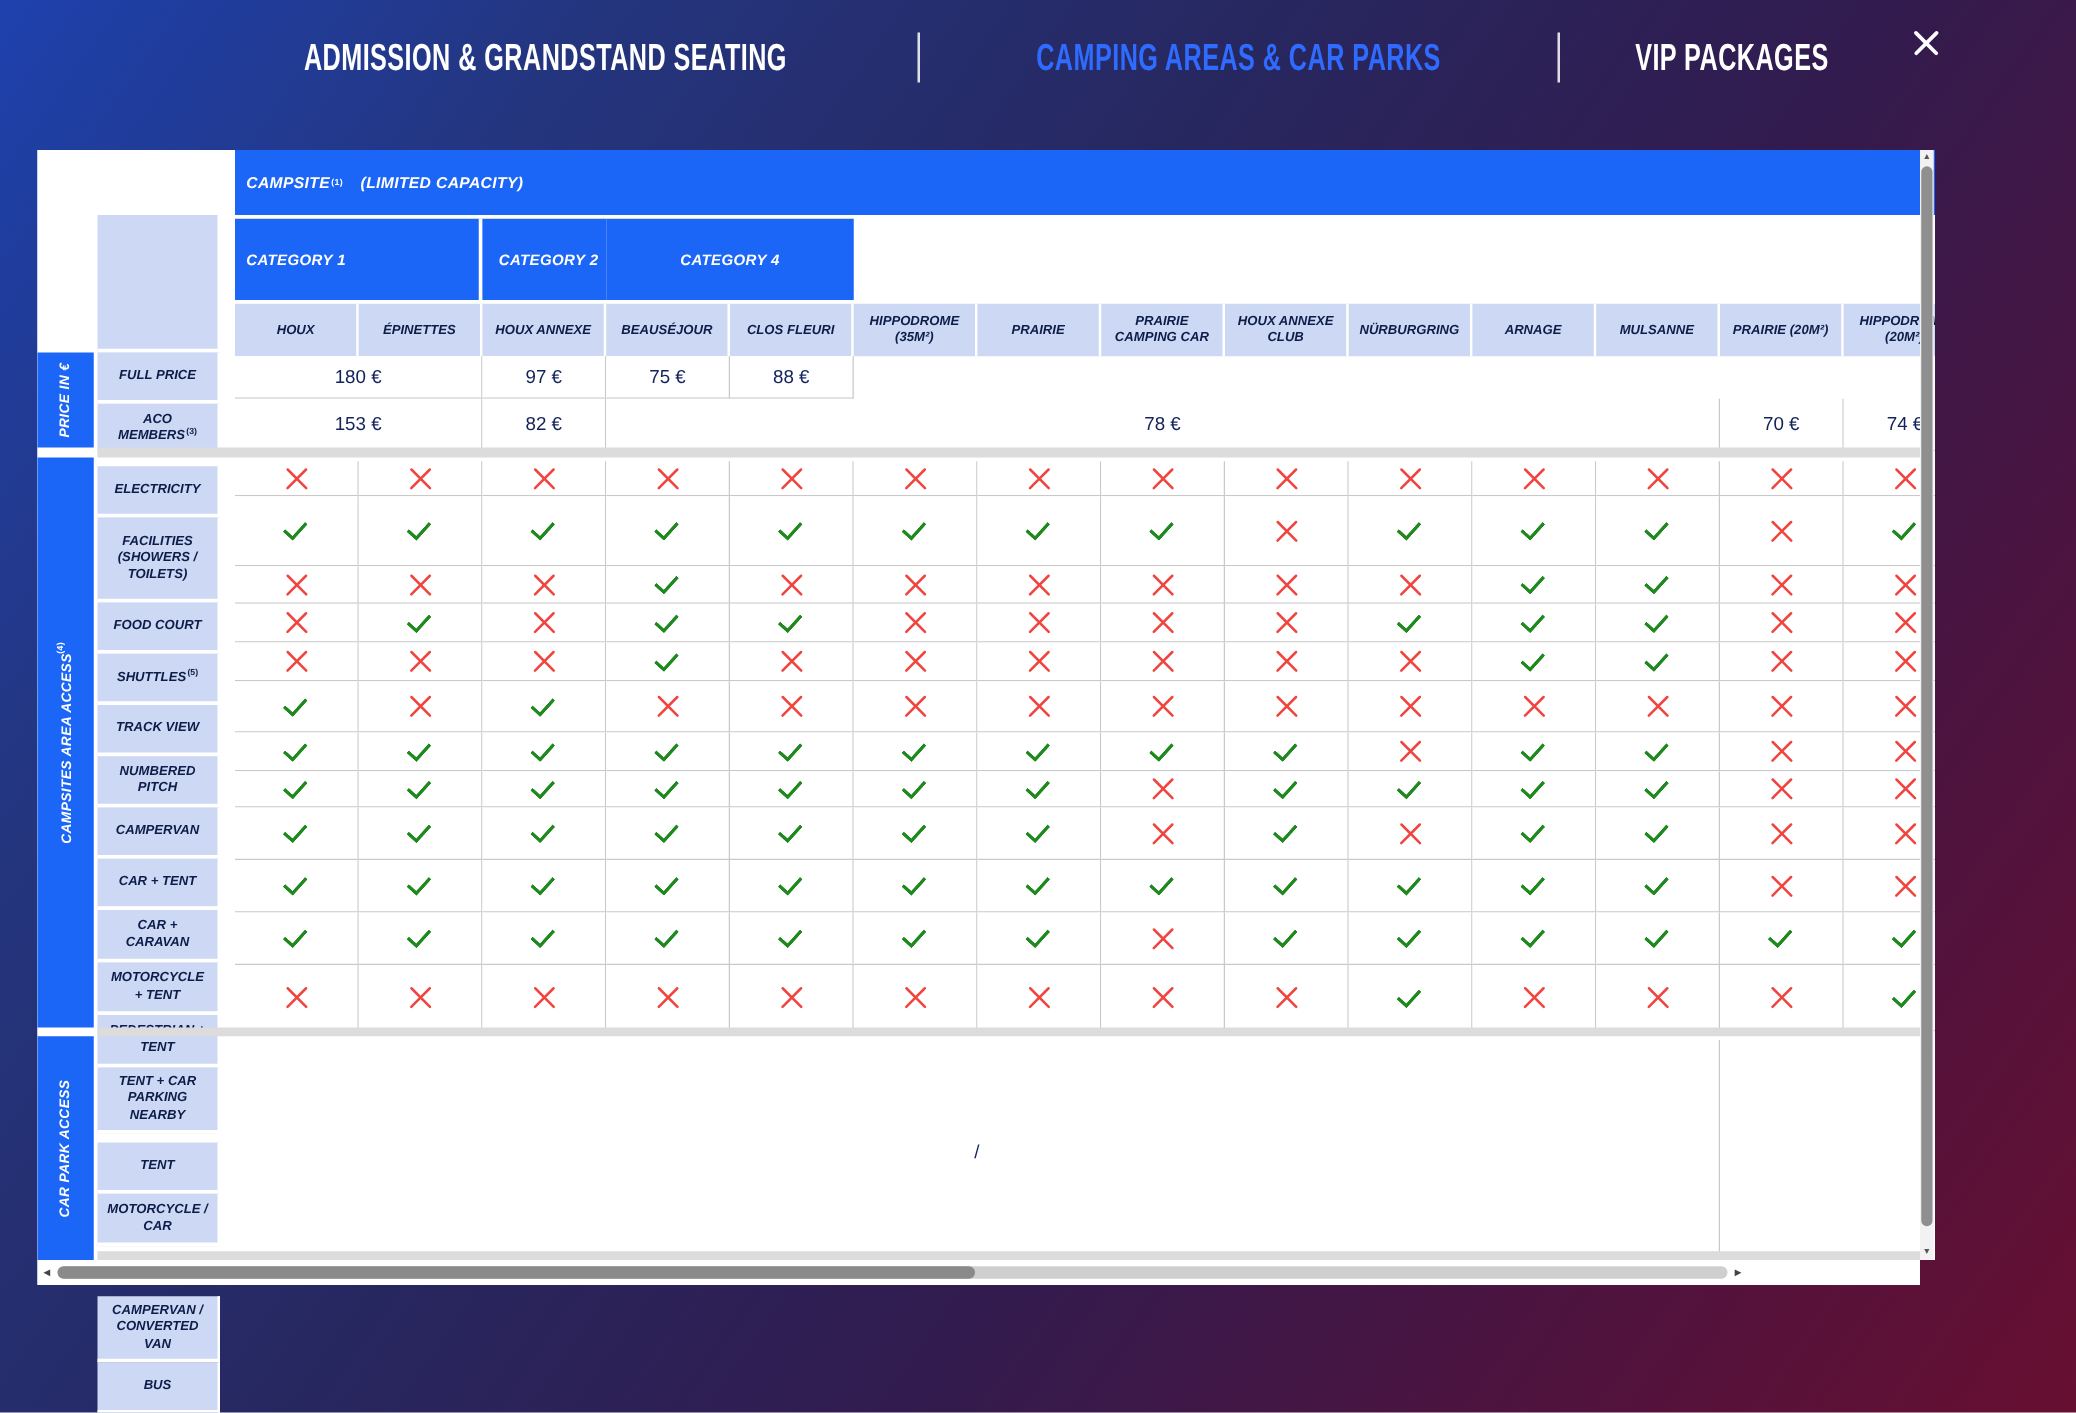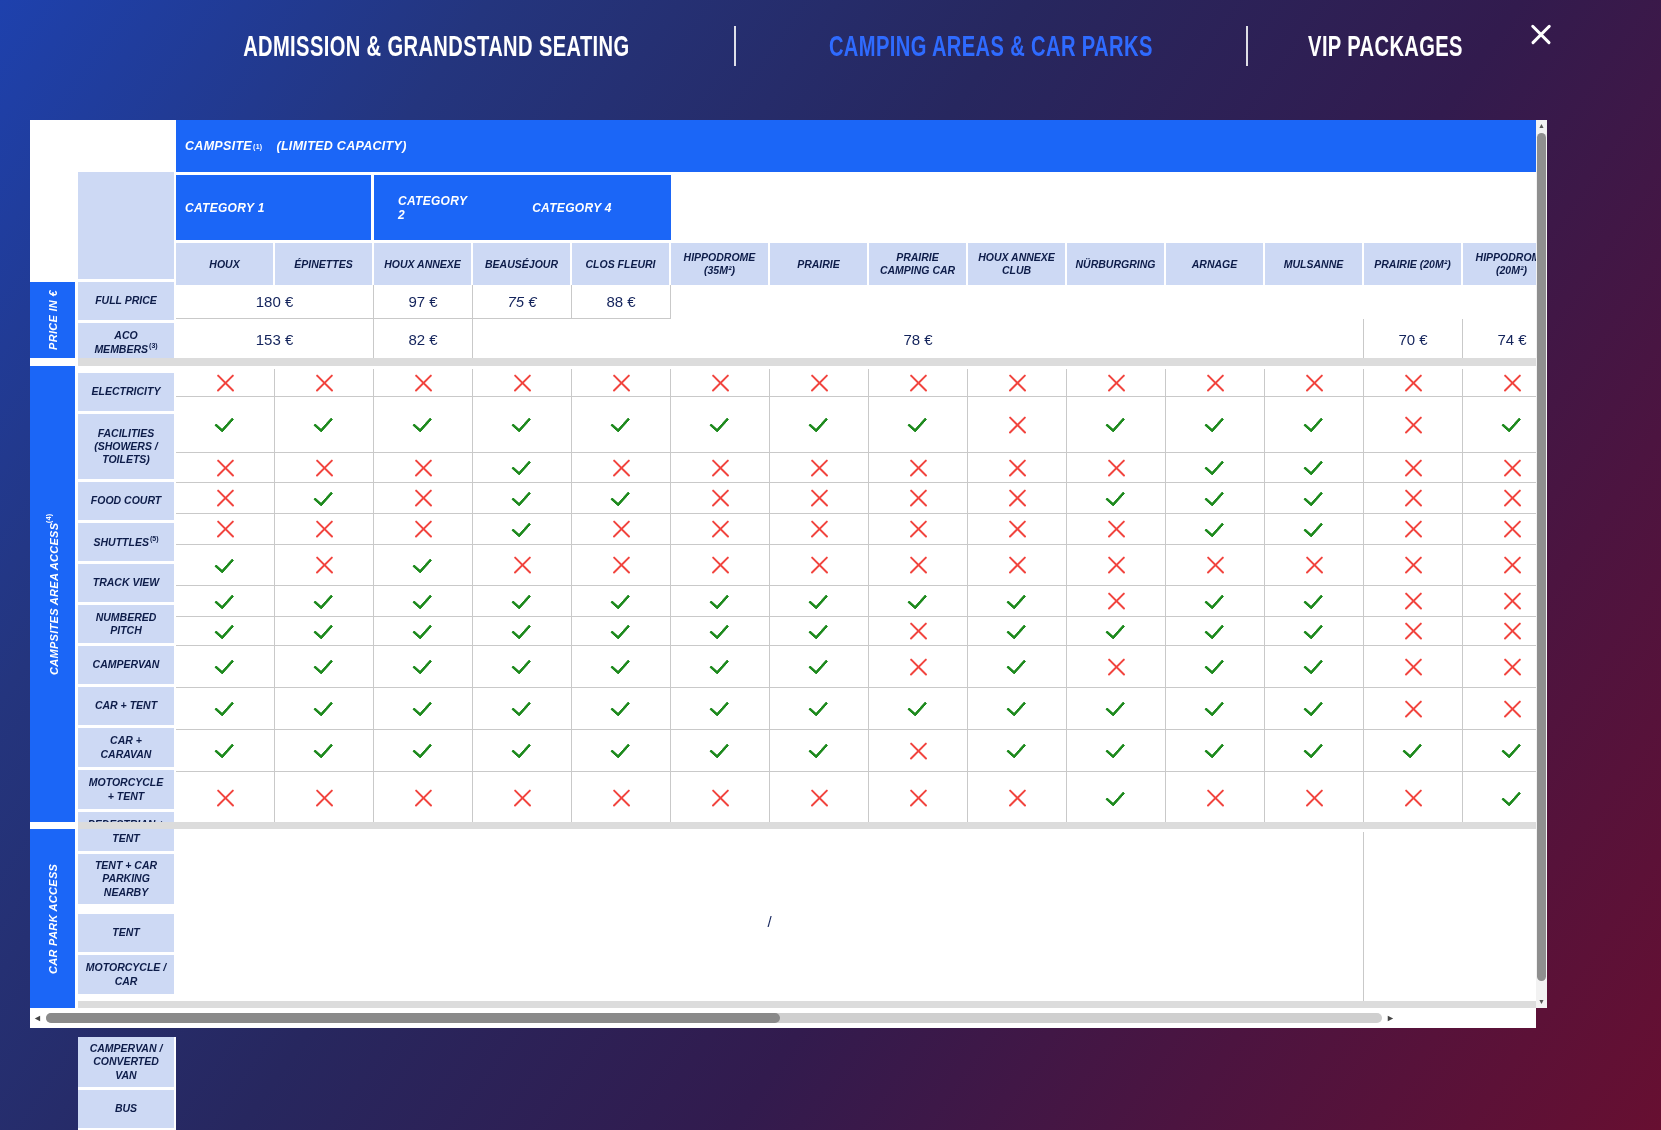--- a/index.html
+++ b/index.html
@@ -23,32 +23,32 @@
       writing-mode:vertical-rl;transform:rotate(180deg);
       font-size:11px;font-weight:bold;font-style:italic;letter-spacing:.3px;text-align:center;}
   .labelcol{position:absolute;left:48px;top:52px;width:98px;}
   .lspacer{box-sizing:border-box;height:110px;background:#cdd9f4;border-bottom:3px solid #fff;border-right:2px solid #fff;}
   .lcell{box-sizing:border-box;background:#cdd9f4;border-bottom:3px solid #fff;border-right:2px solid #fff;
       color:#0d1c49;font-size:10.5px;font-weight:bold;font-style:italic;
       display:flex;align-items:center;justify-content:center;text-align:center;padding:19px 7px;line-height:1.25;}
   .lgap{background:#ffffff;}
   sup{font-size:7px;font-style:normal;margin-left:1px;}
   
-  .viewport{position:absolute;left:146px;top:0;width:1360px;height:888px;overflow:hidden;background:#fff;}
+  .viewport{position:absolute;left:158px;top:0;width:1360px;height:888px;overflow:hidden;background:#fff;}
   .grid{width:1386px;}
   .drow{display:flex;}
   .banner-row{height:52px;margin-bottom:3px;}
   .banner-cell{box-sizing:border-box;width:1386px;background:#1b66f7;color:#fff;display:flex;align-items:center;
       font-size:12.5px;font-weight:bold;font-style:italic;padding-left:9px;letter-spacing:.3px;}
   .banner-cell .note{margin-left:14px;}
   .cat-row{height:65px;margin-bottom:3px;}
   .cat-cell{box-sizing:border-box;background:#1b66f7;color:#fff;font-size:12px;font-weight:bold;font-style:italic;
       display:flex;align-items:center;letter-spacing:.3px;}
   .cat-1{width:198px;border-right:3px solid #fff;padding-left:9px;}
-  .cat-2{width:99px;padding-left:24px;}
+  .cat-2{width:99px;padding-left:13px;}
   .cat-3{width:891px;border-right:3px solid #fff;padding-left:9px;}
   .cat-4{width:198px;justify-content:center;}
   .hrow{height:42px;}
   .hcell{box-sizing:border-box;flex:0 0 99px;background:#cdd9f4;border-right:2px solid #fff;
       color:#0d1c49;font-size:10.5px;font-weight:bold;font-style:italic;
       display:flex;align-items:center;justify-content:center;text-align:center;padding:0 3px;line-height:1.2;}
   .pcell{box-sizing:border-box;background:#fff;border-right:1px solid #c9c9c9;border-bottom:1px solid #c9c9c9;
       color:#13235b;font-size:15px;display:flex;align-items:center;justify-content:center;}
   .dcell{box-sizing:border-box;flex:0 0 99px;background:#fff;border-right:1px solid #c9c9c9;border-bottom:1px solid #c9c9c9;
       display:flex;align-items:center;justify-content:center;}
@@ -190,21 +190,21 @@
             <div class="hcell">HOUX ANNEXE CLUB</div>
             <div class="hcell">NÜRBURGRING</div>
             <div class="hcell">ARNAGE</div>
             <div class="hcell">MULSANNE</div>
             <div class="hcell">PRAIRIE (20M²)</div>
             <div class="hcell">HIPPODROME (20M²)</div>
           </div>
           <div class="drow" style="height: 34px;">
             <div class="pcell" style="flex: 0 0 198px;">180 €</div>
             <div class="pcell" style="flex: 0 0 99px;">97 €</div>
-            <div class="pcell" style="flex: 0 0 99px; font-style: italic;">75 €</div>
+            <div class="pcell" style="flex: 0 0 99px;">75 €</div>
             <div class="pcell" style="flex: 0 0 99px;">88 €</div>
           </div>
           <div class="drow" style="height: 42px;">
             <div class="pcell" style="flex: 0 0 198px;">153 €</div>
             <div class="pcell" style="flex: 0 0 99px;">82 €</div>
             <div class="pcell" style="flex: 0 0 891px;">78 €</div>
             <div class="pcell" style="flex: 0 0 99px;">70 €</div>
             <div class="pcell" style="flex: 0 0 99px;">74 €</div>
           </div>
           <div class="drow" style="height: 8px;"></div>

